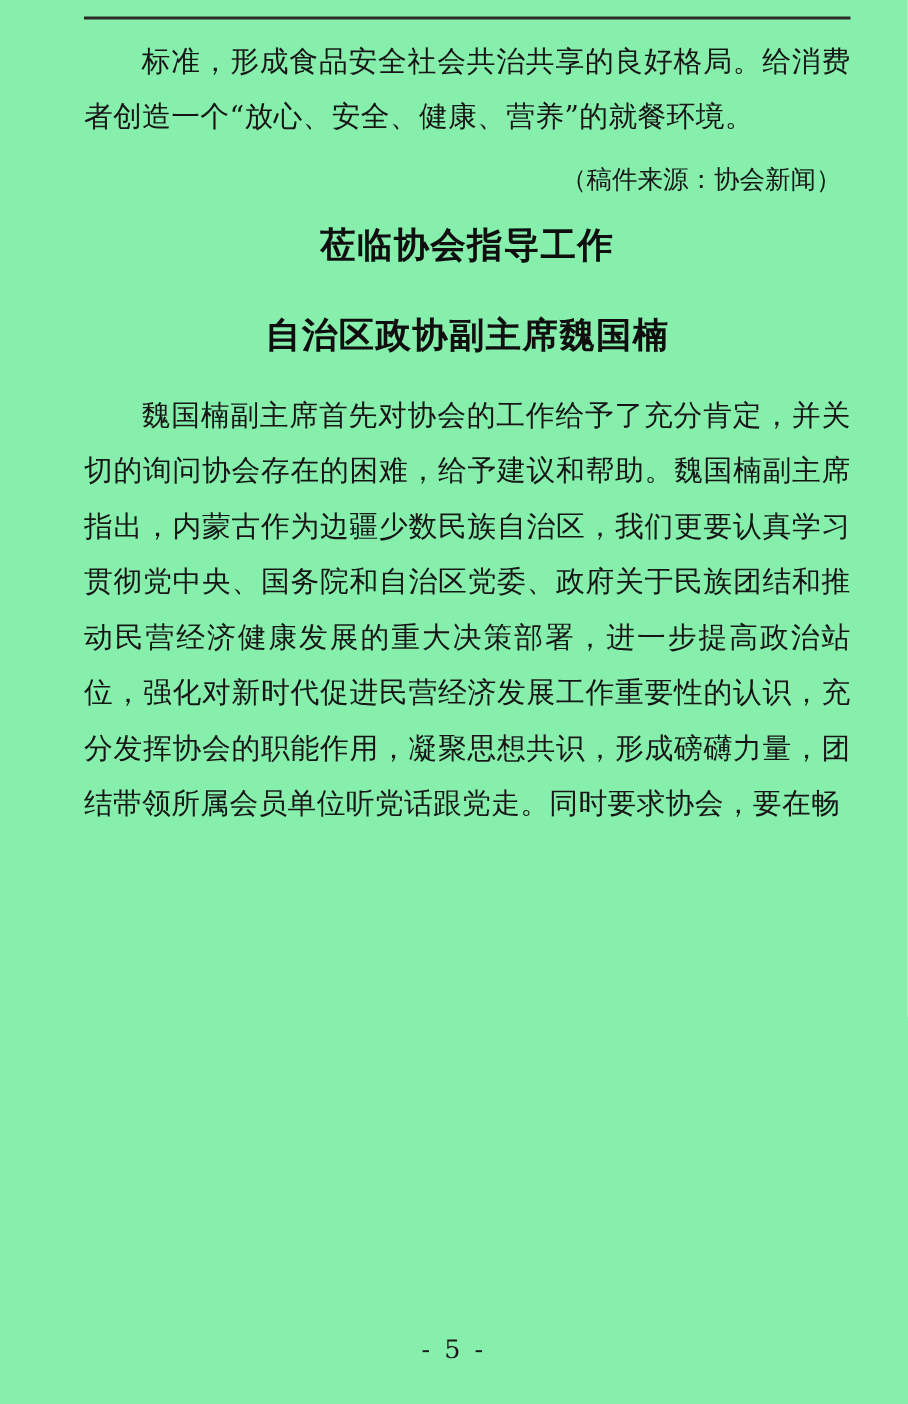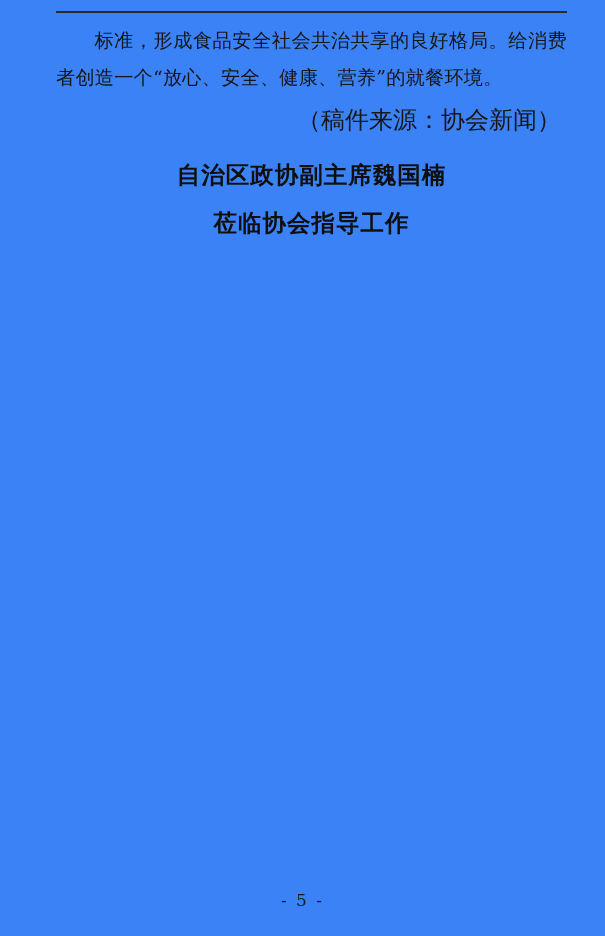--- a/index.html
+++ b/index.html
@@ -13,21 +13,21 @@
     font-family: "DejaVu Serif", "Liberation Serif", serif;
     color: #1a1a1a;
     overflow: hidden;
   }
   .page {
     position: relative;
     width: 605px;
     height: 936px;
     box-sizing: border-box;
     padding: 0;
-    background: #3b82f6;
+    background: #86efac;
   }
   .top-rule {
     position: absolute;
     left: 56px;
     right: 38px;
     top: 11px;
     height: 2px;
     background: #2a2a2a;
   }
   .content {
@@ -43,21 +43,21 @@
     line-height: 37px;
     text-align: justify;
     text-justify: inter-ideograph;
     letter-spacing: 0.2px;
     text-indent: 2em;
     color: #161616;
     font-family: "DejaVu Serif", "Liberation Serif", serif;
   }
   .source-line {
     margin: 6px 0 0 0;
-    font-size: 24px;
+    font-size: 17px;
     line-height: 36px;
     text-align: right;
     padding-right: 6px;
     color: #161616;
   }
   .headline {
     margin: 14px 0 0 0;
     font-size: 23.5px;
     line-height: 46px;
     text-align: center;
@@ -90,23 +90,24 @@
 
   <div class="top-rule"></div>
 
   <div class="content">
 
     <p class="para">标准，形成食品安全社会共治共享的良好格局。给消费者创造一个“放心、安全、健康、营养”的就餐环境。</p>
 
 
     <p class="source-line">（稿件来源：协会新闻）</p>
 
+    <h1 class="headline second">莅临协会指导工作</h1>
     <h1 class="headline">自治区政协副主席魏国楠</h1>
-    <h1 class="headline second">莅临协会指导工作</h1>
 
     <div class="body-block">
+      <p class="para">魏国楠副主席首先对协会的工作给予了充分肯定，并关切的询问协会存在的困难，给予建议和帮助。魏国楠副主席指出，内蒙古作为边疆少数民族自治区，我们更要认真学习贯彻党中央、国务院和自治区党委、政府关于民族团结和推动民营经济健康发展的重大决策部署，进一步提高政治站位，强化对新时代促进民营经济发展工作重要性的认识，充分发挥协会的职能作用，凝聚思想共识，形成磅礴力量，团结带领所属会员单位听党话跟党走。同时要求协会，要在畅</p>
     </div>
 
   </div>
 
   <div class="page-number">- 5 -</div>
 
 </div>
 
 </body></html>

